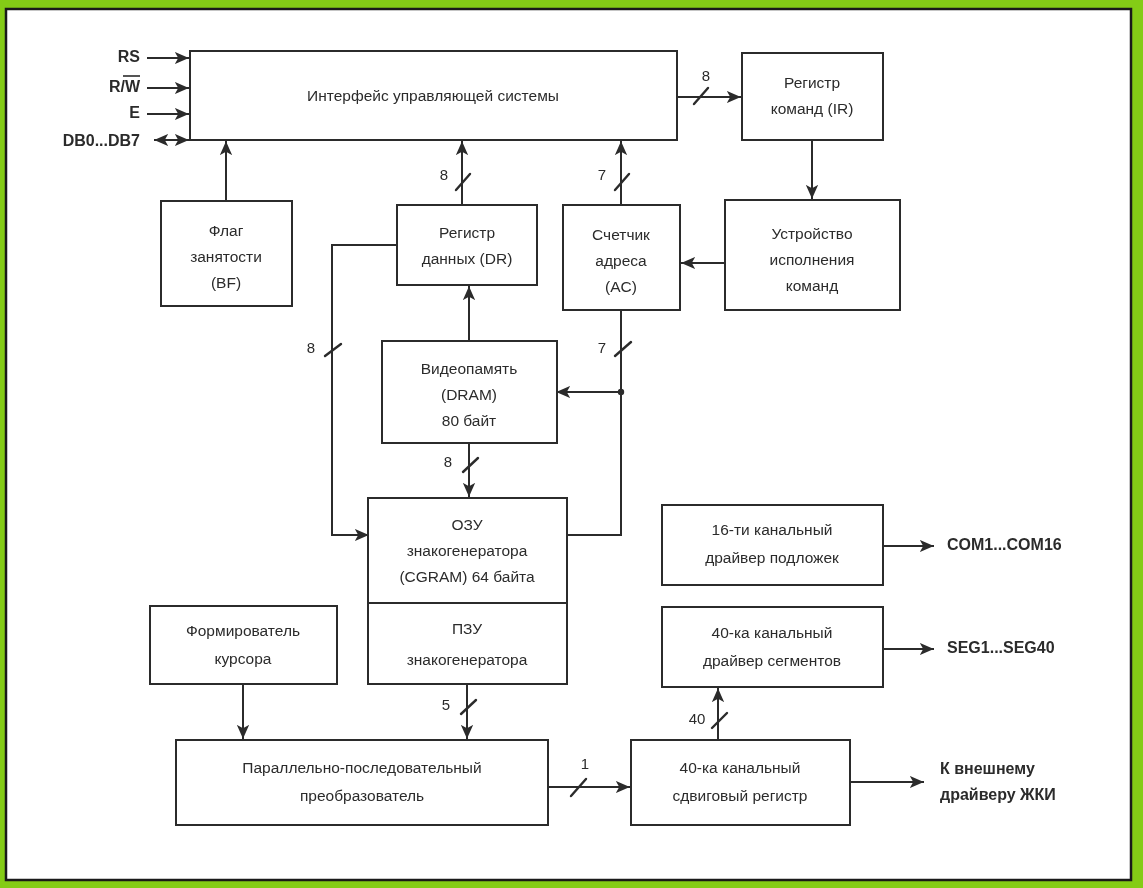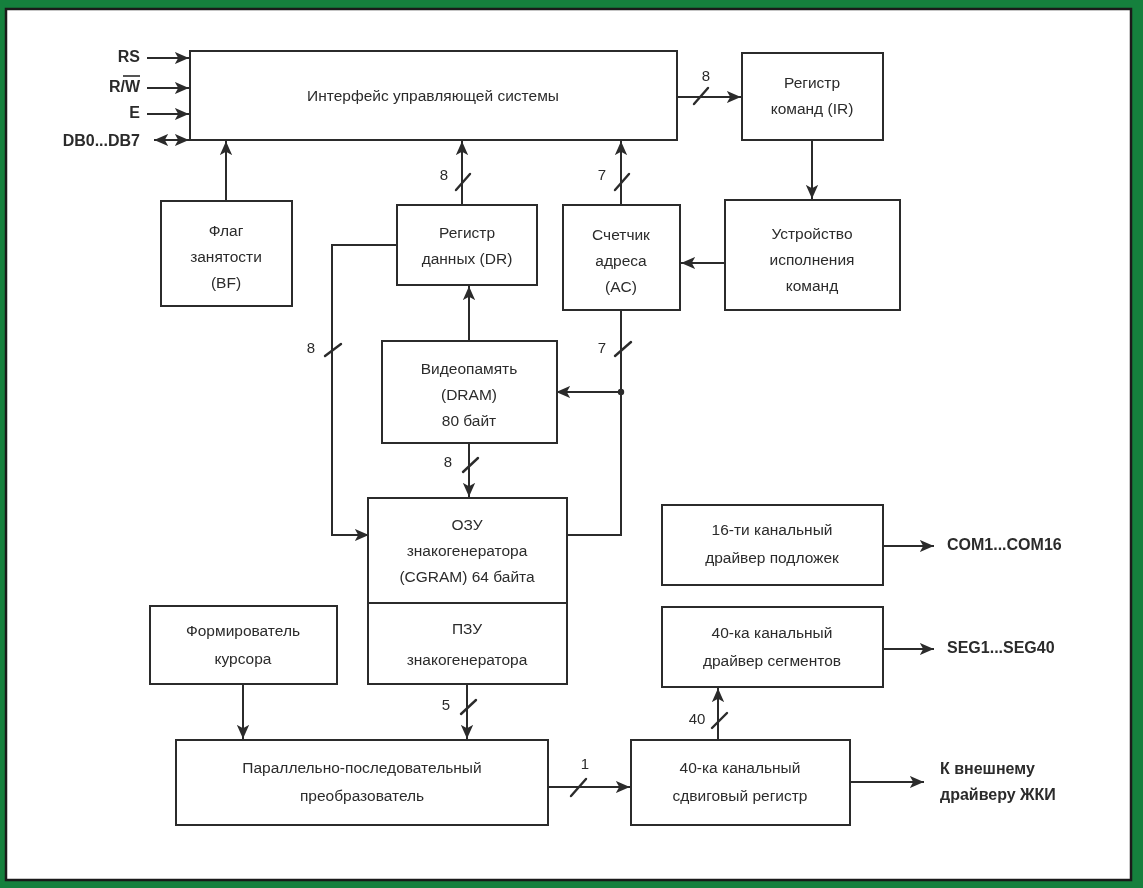--- a/index.html
+++ b/index.html
@@ -8,21 +8,21 @@
     padding: 0;
     background: #ffffff;
   }
   body {
     font-family: "Liberation Sans", sans-serif;
   }
   #diagram-root {
     position: relative;
     width: 1143px;
     height: 888px;
-    background: #15803d;
+    background: #84cc16;
     overflow: hidden;
   }
   svg#diagram-svg {
     position: absolute;
     top: 0;
     left: 0;
     width: 1143px;
     height: 888px;
     display: block;
   }

